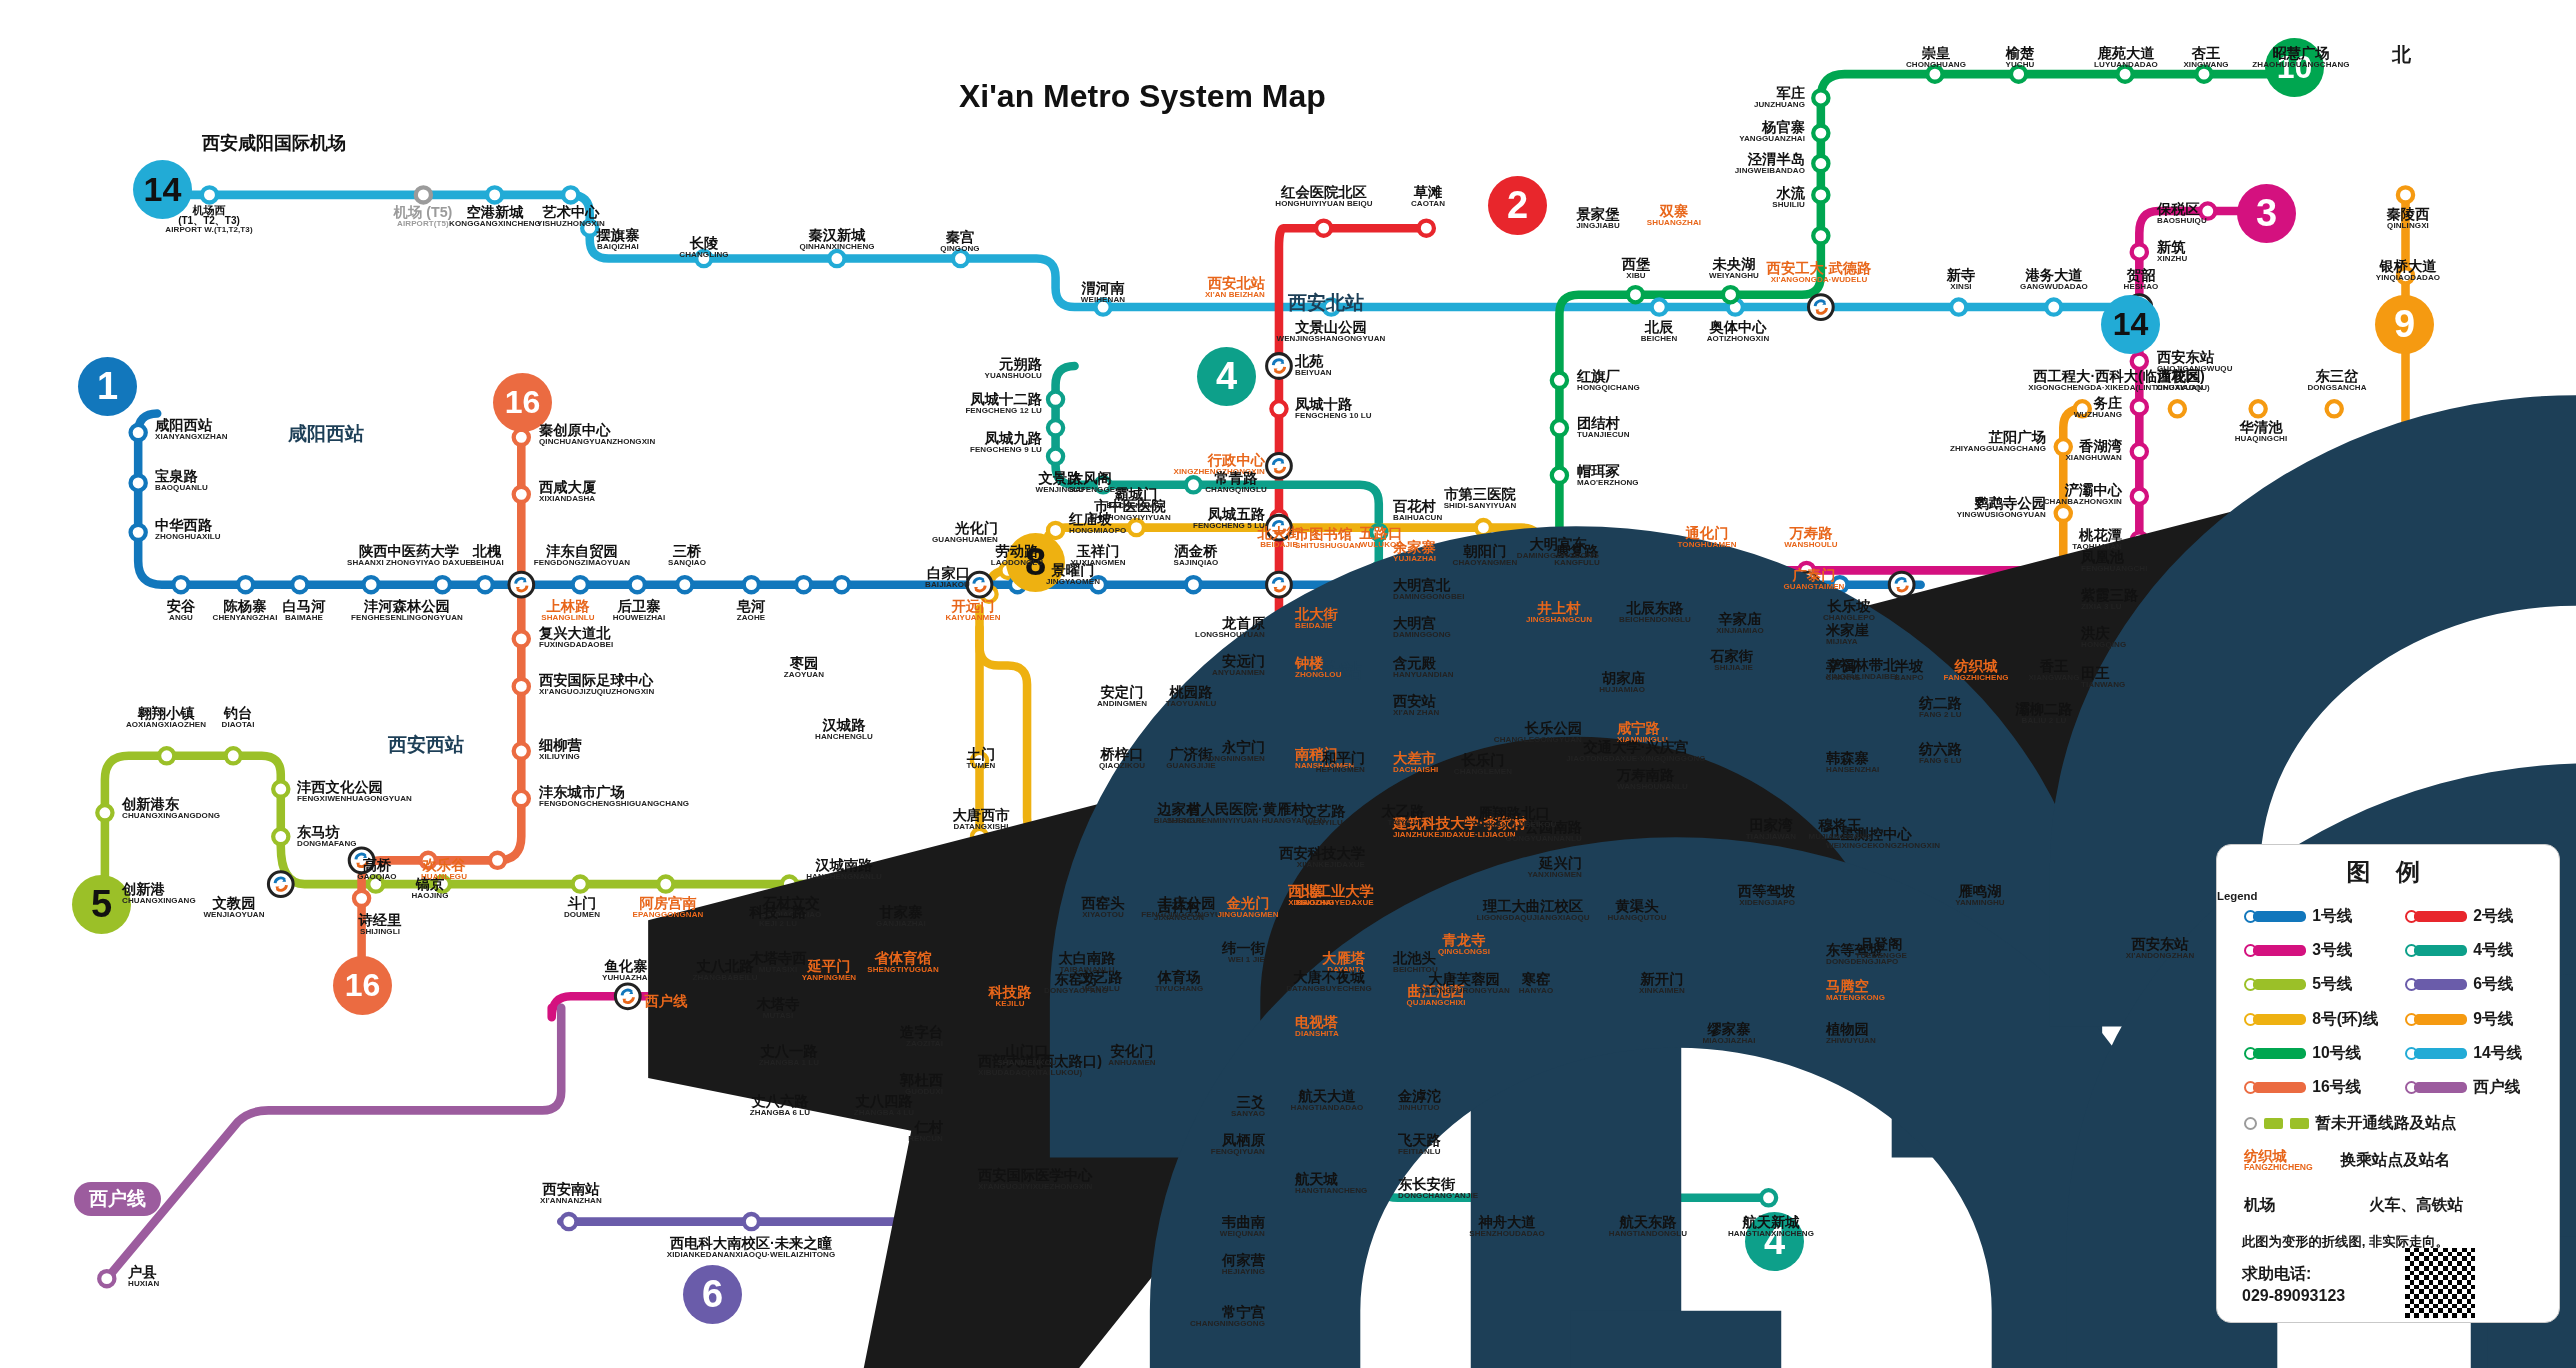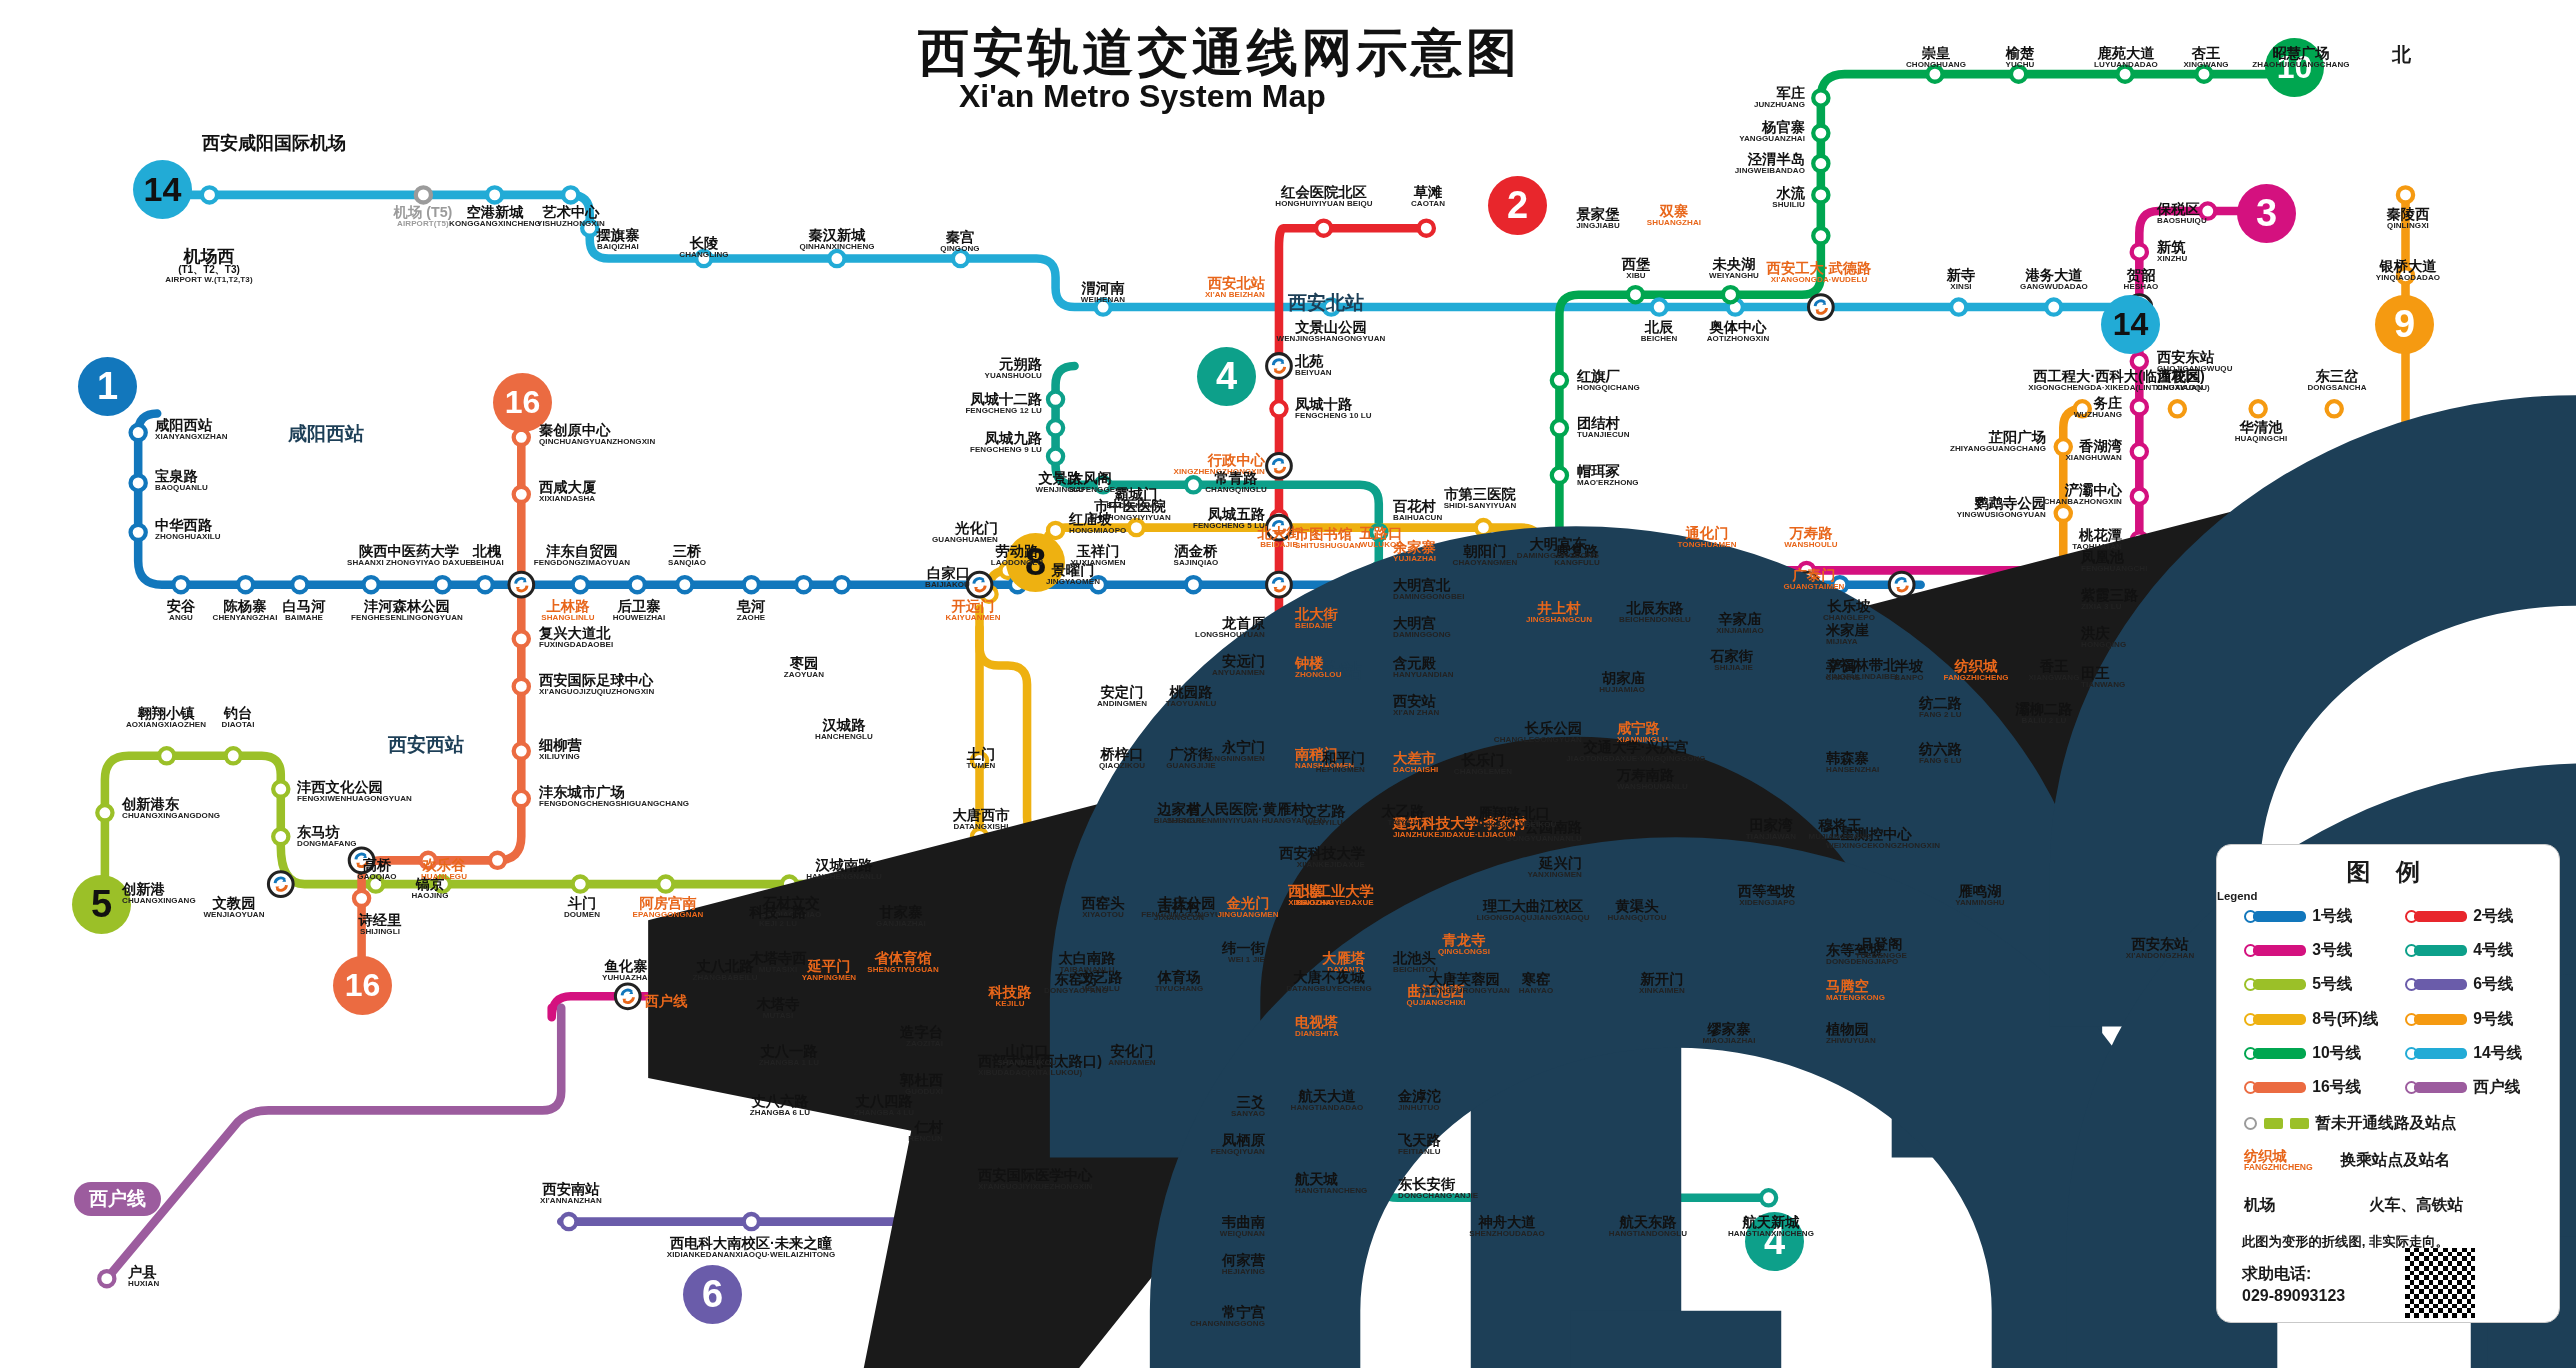--- a/index.html
+++ b/index.html
@@ -385,21 +385,20 @@
     <use href="#icx" x="1030" y="1060"></use>
     <use href="#icx" x="1180" y="830"></use>
     <use href="#icx" x="295" y="930"></use>
     <use href="#icx" x="380" y="905"></use>
     <use href="#icx" x="660" y="1048"></use>
     <use href="#icx" x="1140" y="925"></use>
     <use href="#icx" x="1240" y="1060"></use>
   </g>
 </svg>
 
-<div class="ttl-cn" style="left:918px;top:19px;">西安轨道交通线网示意图</div>
 <div class="ttl-en" style="left:959px;top:78px;">Xi'an Metro System Map</div>
 
 <div class="compass" style="left:2392px;top:42px;">
   <div style="font-size:19px;font-weight:bold;text-align:center;">北</div>
   <svg width="91" height="91" viewBox="0 0 96 96" style="display:block;margin-top:1.9px;">
     <circle cx="48" cy="56" r="30" fill="none" stroke="#222" stroke-width="2"></circle>
     <path d="M48 14 L62 86 L48 68 L34 86 Z" fill="#2a2320"></path>
     <path d="M48 14 L48 68 L34 86 Z" fill="#4a3f38"></path>
   </svg>
 </div>
@@ -461,21 +460,21 @@
   <span class="nm">西安站</span>
   <svg width="25" height="25" viewBox="0 0 26 26">
     <path d="M3 11 a10 9 0 0 1 20 0 l0 3 -4 0 0 -3 a6 5 0 0 0 -12 0 l0 3 -4 0 z" fill="#1d3f57"></path>
     <rect x="11" y="11" width="4" height="10" fill="#1d3f57"></rect>
         <rect x="6" y="21" width="14" height="3.4" fill="#1d3f57"></rect>
   </svg>
 </div>
 <div class="pill" style="left:74px;top:1182px;background:#9C5C9E;">西户线</div>
 
 <div class="lbl c" style="left:209px;top:205px;">
-  <span class="cn" style="font-size:17px;margin-top:43px;">机场西</span>
+  <span class="cn" style="font-size:11px;">机场西</span>
       <span class="cn" style="font-size:10px;">(T1、T2、T3)</span>
   <span class="en">AIRPORT W.(T1,T2,T3)</span>
     </div>
 <div class="lbl c dim" style="left:423px;top:205px;">
   <span class="cn">机场 (T5)</span>
       <span class="en">AIRPORT(T5)</span>
     </div>
 <div class="lbl c" style="left:495px;top:205px;">
   <span class="cn">空港新城</span>
       <span class="en">KONGGANGXINCHENG</span>

